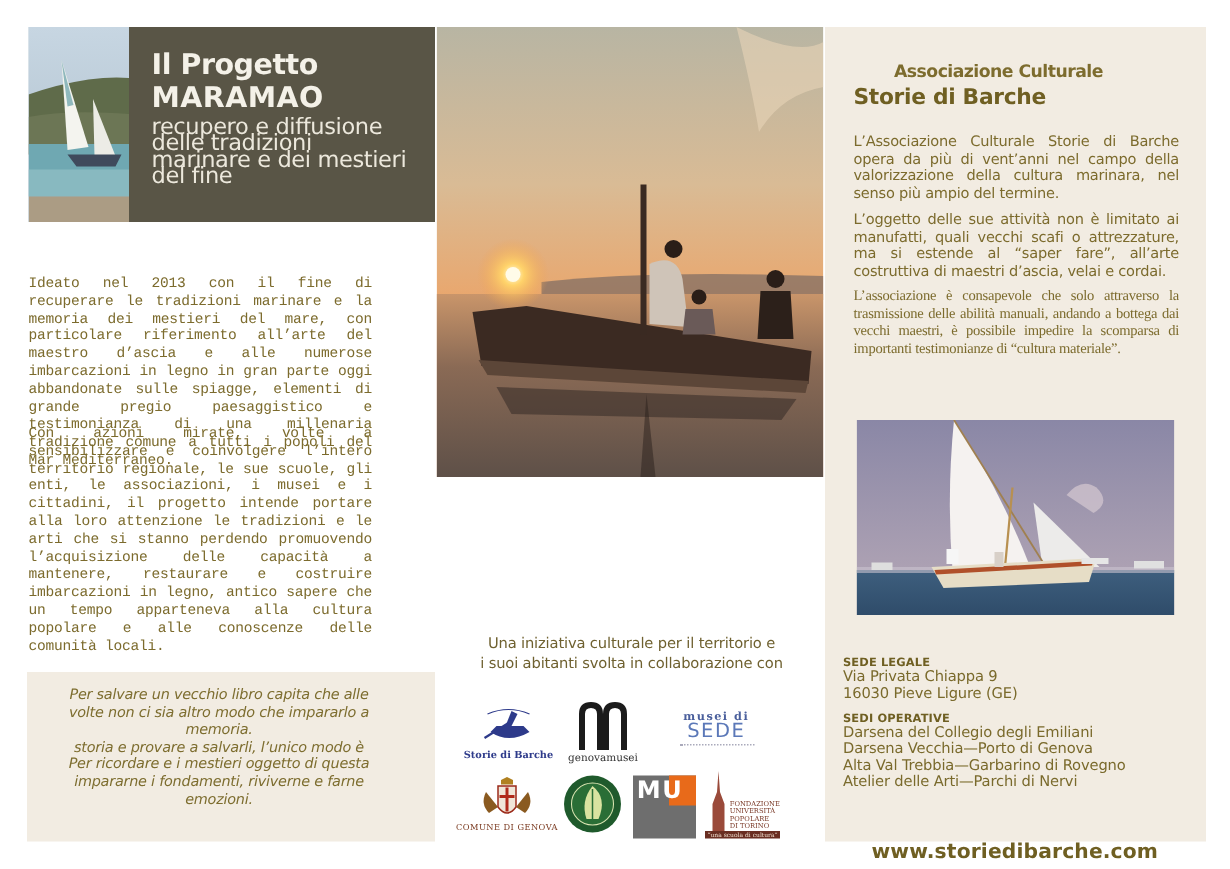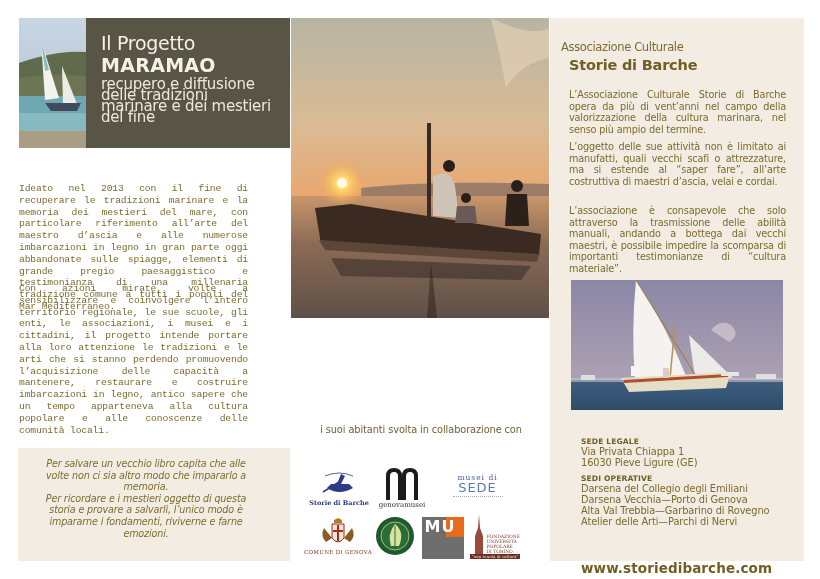--- a/index.html
+++ b/index.html
@@ -9,21 +9,21 @@
     
     .hdr-photo {
       position: absolute; left: 19px; top: 18px; width: 67px; height: 130px;
       overflow: hidden; background: #b9cbd8;
     }
     .hdr-photo svg { display: block; }
     .hdr-box {
       position: absolute; left: 86px; top: 18px; width: 204px; height: 130px;
       background: #595546; color: #f4f1e8; padding: 14px 0 0 15px;
     }
-    .hdr-title1 { font-size: 19px; line-height: 22px; font-family: "DejaVu Sans", sans-serif; font-weight: normal; letter-spacing: -0.3px; }
+    .hdr-title1 { font-size: 19px; line-height: 22px; font-family: "DejaVu Sans", sans-serif; font-weight: bold; letter-spacing: -0.3px; }
     .hdr-title2 { font-size: 19px; line-height: 22px; font-weight: bold; letter-spacing: 0.3px; }
     .hdr-sub { font-size: 15px; line-height: 11px; margin-top: 3px; letter-spacing: -0.25px; color: #ece8dc; }
 
     .left-text {
       position: absolute; left: 19px; width: 229px;
       font-size: 9.7px; line-height: 11.8px; text-align: justify; color: #7c6b2d;
       font-family: Liberation Mono, monospace; letter-spacing: -0.15px; margin-top: 10px;
     }
     .lt1 { top: 173px; }
     .lt2 { top: 273px; }
@@ -47,39 +47,39 @@
     }
     .logos { position: absolute; left: 305px; top: 465px; width: 240px; height: 100px; }
     .logo { position: absolute; display: flex; flex-direction: column; align-items: center; justify-content: center; }
     .logo-caption { font-family: "DejaVu Serif", serif; font-size: 6px; color: #2d3a8a; margin-top: 1px; white-space: nowrap; }
 
     
     .right-panel {
       position: absolute; left: 550px; top: 18px; width: 254px; height: 543px; background: #f2ece2;
     }
     .assoc-label {
-      position: absolute; left: 561px; top: 40px; font-size: 11.5px; color: #7d6c2e; letter-spacing: -0.35px;
+      position: absolute; left: 596px; top: 40px; font-size: 11.5px; color: #7d6c2e; letter-spacing: -0.35px; font-weight: bold;
     }
     .assoc-name {
       position: absolute; left: 569px; top: 57px; font-size: 14.5px; font-weight: bold; color: #6f5f22; letter-spacing: -0.2px;
     }
     .right-text {
       position: absolute; left: 569px; width: 217px;
       font-size: 9.7px; line-height: 11.6px; text-align: justify; color: #7c6b2d; letter-spacing: -0.15px;
     }
     .rt1 { top: 89px; }
     .rt2 { top: 141px; }
-    .rt3 { top: 205px; }
+    .rt3 { top: 192px; font-family: Liberation Serif, serif; }
 
     .boat-photo {
       position: absolute; left: 571px; top: 280px; width: 212px; height: 130px; overflow: hidden;
     }
     .boat-photo svg { display: block; }
 
-    .addr { position: absolute; left: 581px; color: #7a6a2c; }
+    .addr { position: absolute; left: 562px; color: #7a6a2c; }
     .addr-head { font-size: 7.6px; font-weight: bold; line-height: 9px; letter-spacing: 0.1px; color: #6f5f22; }
     .addr-line { font-size: 9.8px; line-height: 11px; letter-spacing: -0.1px; }
     .addr1 { top: 437px; }
     .addr2 { top: 474px; }
     .website {
       position: absolute; left: 581px; top: 560px; font-size: 13.5px; font-weight: bold; color: #6f5f22; letter-spacing: 0.1px;
     }
   </style>
 </head>
 <body>
@@ -114,22 +114,22 @@
   </div>
 </div>
 
 <p class="left-text lt1">Ideato nel 2013 con il fine di recuperare le tradizioni marinare e la memoria  dei mestieri del mare, con particolare riferimento all’arte del maestro d’ascia e alle numerose imbarcazioni in legno in gran parte oggi abbandonate sulle spiagge, elementi di grande pregio paesaggistico e testimonianza di una millenaria tradizione comune a tutti i popoli del Mar Mediterraneo.</p>
 <p class="left-text lt2">Con azioni mirate, volte a sensibilizzare e coinvolgere  l’intero territorio regionale, le sue scuole, gli enti, le associazioni, i musei e i cittadini, il progetto intende portare alla loro attenzione le tradizioni e  le arti  che si stanno perdendo promuovendo l’acquisizione delle capacità a mantenere, restaurare e costruire imbarcazioni in legno, antico sapere che un tempo apparteneva alla cultura popolare e alle conoscenze delle comunità locali.</p>
 
 <div class="quote-box">
   <div>Per salvare un vecchio libro capita che alle</div>
   <div>volte non ci sia altro modo che impararlo a</div>
   <div>memoria.</div>
+  <div>storia e provare a salvarli, l’unico modo è</div>
   <div>Per ricordare e i mestieri oggetto di questa</div>
-  <div>storia e provare a salvarli, l’unico modo è</div>
   <div>impararne i fondamenti, riviverne e farne</div>
   <div>emozioni.</div>
 </div>
 
 <div class="sunset-photo">
   <svg width="258" height="300" viewBox="0 0 258 300">
     <defs>
       <linearGradient id="sky" x1="0" y1="0" x2="0" y2="1">
         <stop offset="0" stop-color="#b8b5a3"></stop>
         <stop offset="0.35" stop-color="#d9bb95"></stop>
@@ -161,20 +161,21 @@
     <circle cx="175" cy="180" r="5" fill="#2a1e18"></circle>
     <path d="M166 188 L184 188 L186 205 L164 205 Z" fill="#6a5a58"></path>
     <circle cx="226" cy="168" r="6" fill="#2a1e18"></circle>
     <path d="M216 176 L236 176 L238 208 L214 208 Z" fill="#2c201a"></path>
     <path d="M40 240 L240 248 L230 262 L50 258 Z" fill="#3a2e2a" opacity="0.6"></path>
     <path d="M140 245 L146 300 L136 300 Z" fill="#2a201c" opacity="0.5"></path>
   </svg>
 </div>
 
 <div class="mid-caption">
+  <div>Una iniziativa culturale per il territorio e</div>
   <div>i suoi abitanti  svolta in collaborazione con</div>
 </div>
 
 <div class="logos">
 
   <div class="logo" style="left:8px; top:3px; width:52px; height:40px;">
     <svg width="40" height="28" viewBox="0 0 40 28">
       <path d="M6 6 Q20 0 34 6" fill="none" stroke="#2d3a8a" stroke-width="0.8"></path>
       <path d="M8 18 Q20 26 34 18 L30 14 L12 14 Z" fill="#2d3a8a"></path>
       <path d="M18 14 L22 4 L26 6 L22 14 Z" fill="#2d3a8a"></path>
@@ -185,21 +186,21 @@
 
   <div class="logo" style="left:72px; top:0px; width:50px; height:44px;">
     <svg width="40" height="34" viewBox="0 0 40 34">
       <path d="M4 34 L4 10 Q4 2 12 2 Q20 2 20 10 L20 34 L16 34 L16 10 Q16 6 12 6 Q8 6 8 10 L8 34 Z" fill="#1b1b1b"></path>
       <path d="M20 34 L20 10 Q20 2 28 2 Q36 2 36 10 L36 34 L32 34 L32 10 Q32 6 28 6 Q24 6 24 10 L24 34 Z" fill="#1b1b1b"></path>
     </svg>
     <span class="logo-caption" style="color:#333;font-size:7px;">genovamusei</span>
   </div>
 
   <div class="logo" style="left:135px; top:4px; width:75px; height:40px;">
-    <span style="font-family:'DejaVu Serif',serif;font-size:7.5px;color:#4a5f9c;letter-spacing:1px;">musei di</span>
+    <span style="font-family:'DejaVu Serif',serif;font-size:7.5px;color:#4a5f9c;letter-spacing:1px;font-weight:bold;">musei di</span>
     <span style="font-family:'DejaVu Sans',sans-serif;font-size:13px;color:#5b78b8;letter-spacing:1px;line-height:12px;">SEDE</span>
     <div style="width:50px;height:10px;border-top:1px dotted #aab;margin-top:2px;"></div>
   </div>
 
   <div class="logo" style="left:2px; top:50px; width:62px; height:42px;">
     <svg width="44" height="30" viewBox="0 0 44 30">
       <path d="M8 10 Q4 18 10 24 L16 20 Z" fill="#8a5a20"></path>
       <path d="M36 10 Q40 18 34 24 L28 20 Z" fill="#8a5a20"></path>
       <path d="M16 6 L28 6 L28 20 Q22 28 16 20 Z" fill="#f0e6d8" stroke="#9b2a1a" stroke-width="1"></path>
       <rect x="21" y="7" width="2" height="16" fill="#b02a1a"></rect>
@@ -271,21 +272,21 @@
     <rect x="60" y="86" width="8" height="10" fill="#f6f6f6"></rect>
     <rect x="92" y="88" width="6" height="10" fill="#d8d0c8"></rect>
     <rect x="150" y="92" width="18" height="4" fill="#e6e6e6"></rect>
     <rect x="10" y="95" width="14" height="5" fill="#dedede"></rect>
     <rect x="185" y="94" width="20" height="5" fill="#e0e0e0"></rect>
   </svg>
 </div>
 
 <div class="addr addr1">
   <div class="addr-head">SEDE LEGALE</div>
-  <div class="addr-line">Via Privata Chiappa 1</div>
+  <div class="addr-line">Via Privata Chiappa 9</div>
   <div class="addr-line">16030 Pieve Ligure (GE)</div>
 </div>
 
 <div class="addr addr2">
   <div class="addr-head">SEDI OPERATIVE</div>
   <div class="addr-line">Darsena del Collegio degli Emiliani</div>
   <div class="addr-line">Darsena Vecchia—Porto di Genova</div>
   <div class="addr-line">Alta Val Trebbia—Garbarino di Rovegno</div>
   <div class="addr-line">Atelier delle Arti—Parchi di Nervi</div>
 </div>

